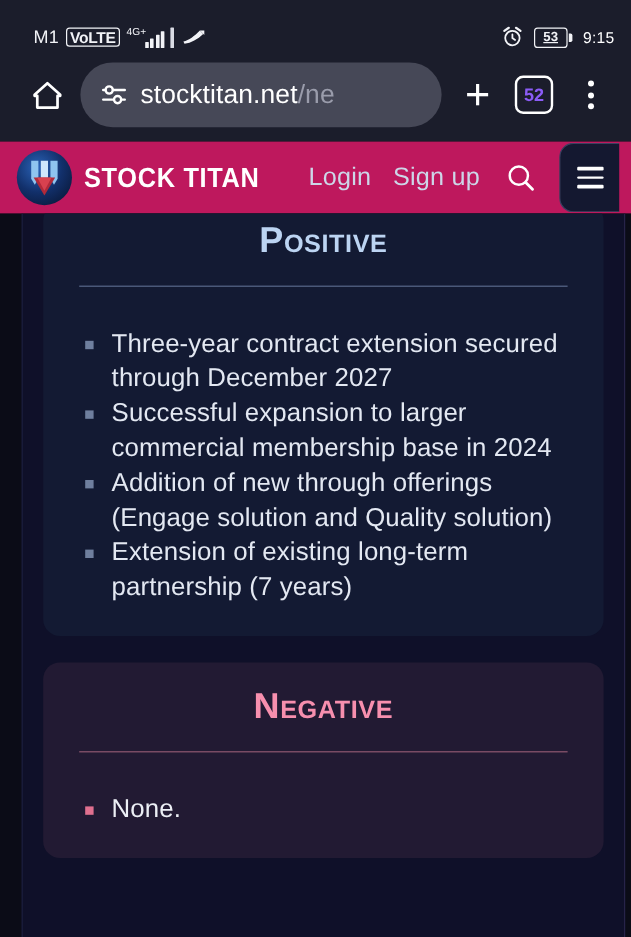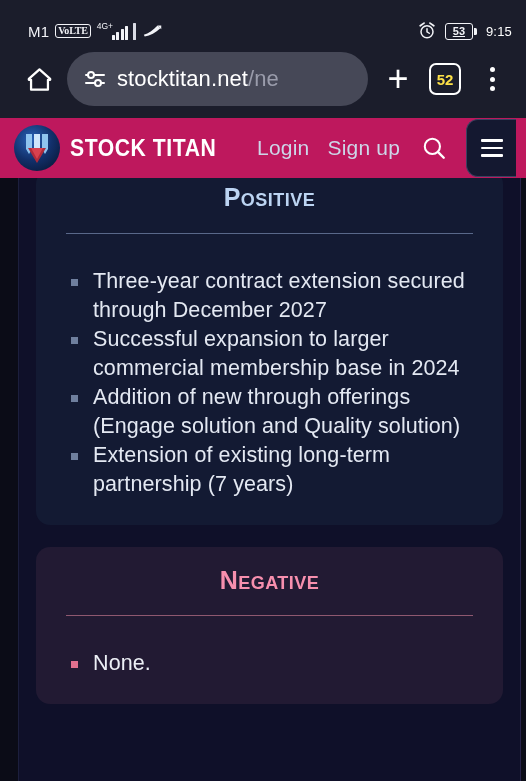--- a/index.html
+++ b/index.html
@@ -36,28 +36,27 @@
   .status-right { display: flex; align-items: center; gap: 9px; }
 
   .carrier {
     font-size: 15px;
     letter-spacing: .2px;
     color: #f2f3f7;
   }
   .volte-badge {
     border: 1.6px solid #f2f3f7;
     border-radius: 3px;
-    font-size: 10px;
+    font-size: 13px;
     font-weight: bold;
     letter-spacing: -0.2px;
     padding: 1px 2px 0.5px 2px;
     line-height: 1;
     color: #f2f3f7;
     display: inline-block;
-    font-family: Liberation Serif, serif;
   }
   .net-wrap {
     display: flex;
     align-items: flex-end;
     gap: 1px;
     position: relative;
     height: 18px;
   }
   .net-label {
     font-size: 8.5px;
@@ -173,21 +172,21 @@
   }
   .tabs-square {
     width: 32px; height: 32px;
     border: 2.6px solid #ffffff;
     border-radius: 7px;
     display: flex; align-items: center; justify-content: center;
   }
   .tabs-count {
     font-size: 15px;
     font-weight: bold;
-    color: #fde047;
+    color: #8b5cf6;
     line-height: 1;
   }
   .plus-glyph {
     font-size: 36px;
     color: #ffffff;
     line-height: 1;
     font-weight: 300;
   }
   .dots { display: flex; flex-direction: column; gap: 4.5px; align-items: center; }
   .dots span { width: 5px; height: 5px; border-radius: 50%; background: #ffffff; display: block; }
@@ -289,21 +288,21 @@
   .card.negative {
     background: #221a33;
     margin-top: 22px;
   }
 
   .card-title {
     text-align: center;
     font-family: "Liberation Sans Narrow", "Liberation Sans", sans-serif;
     font-weight: bold;
     font-variant: small-caps;
-    font-size: 25px;
+    font-size: 30px;
     letter-spacing: .5px;
     line-height: 1.1;
   }
   .card.positive .card-title { color: #bcd4f2; }
   .card.negative .card-title { color: #f78fae; }
 
   .divider {
     height: 1px;
     margin: 21px 8px 0 8px;
   }

